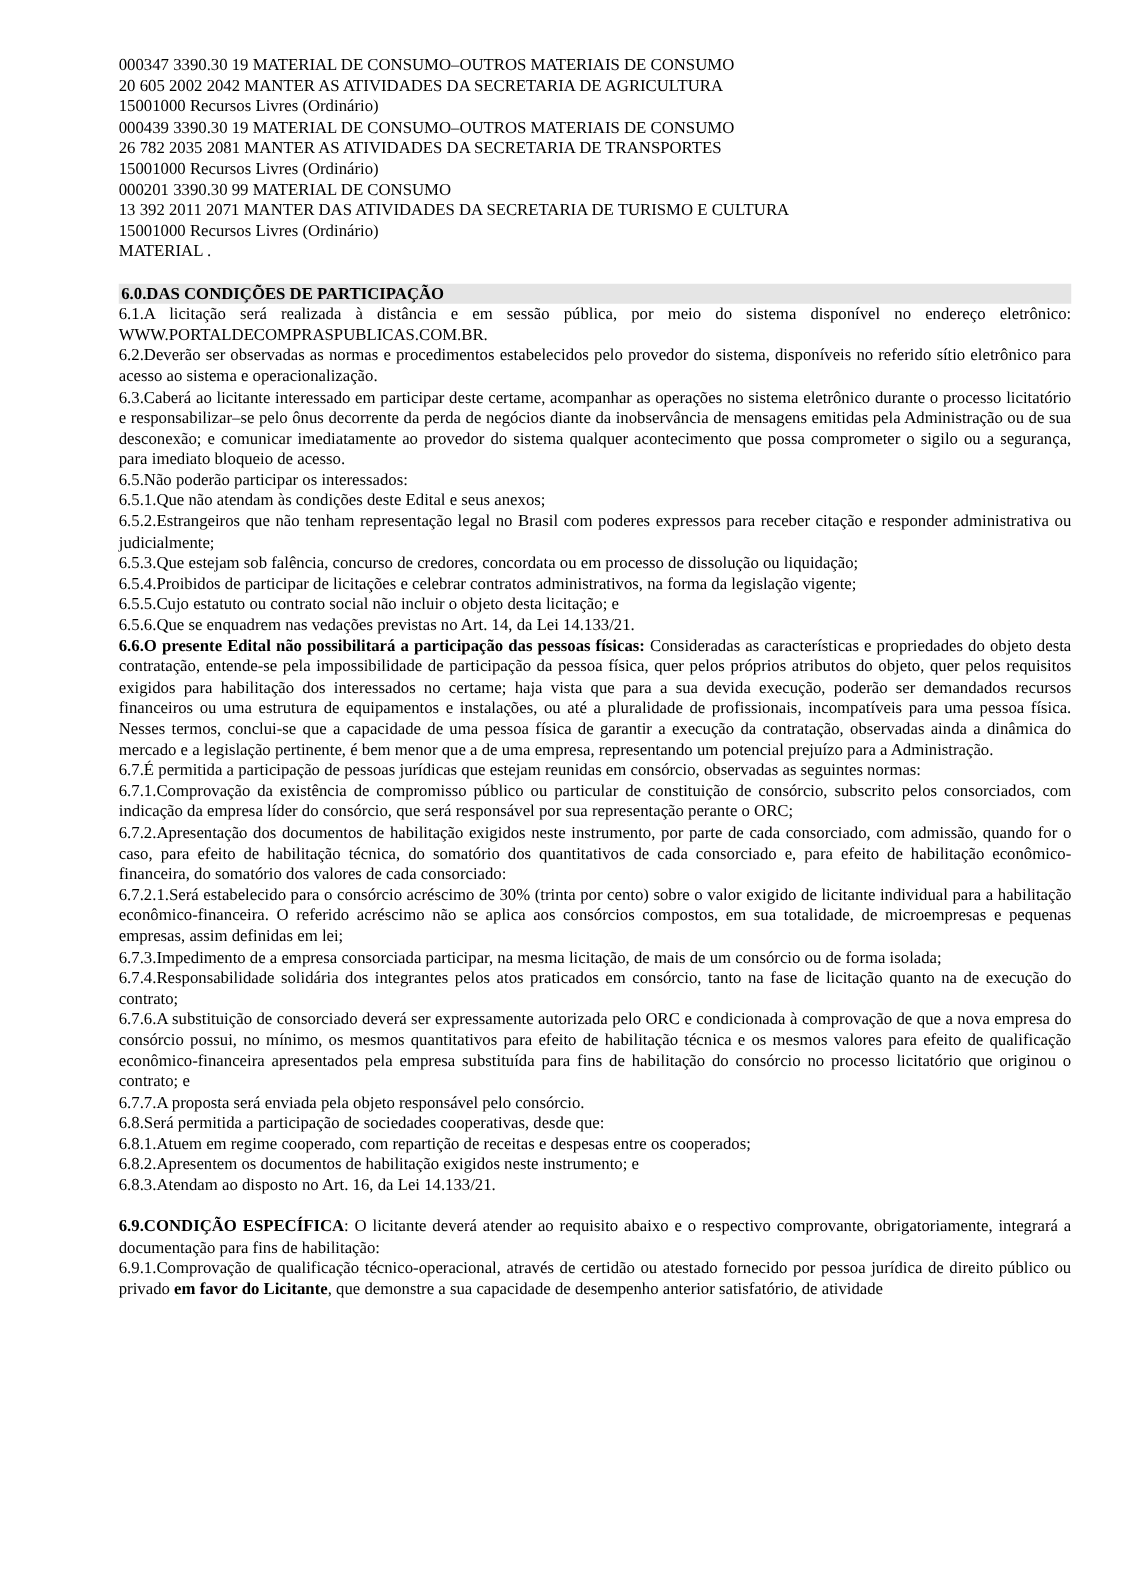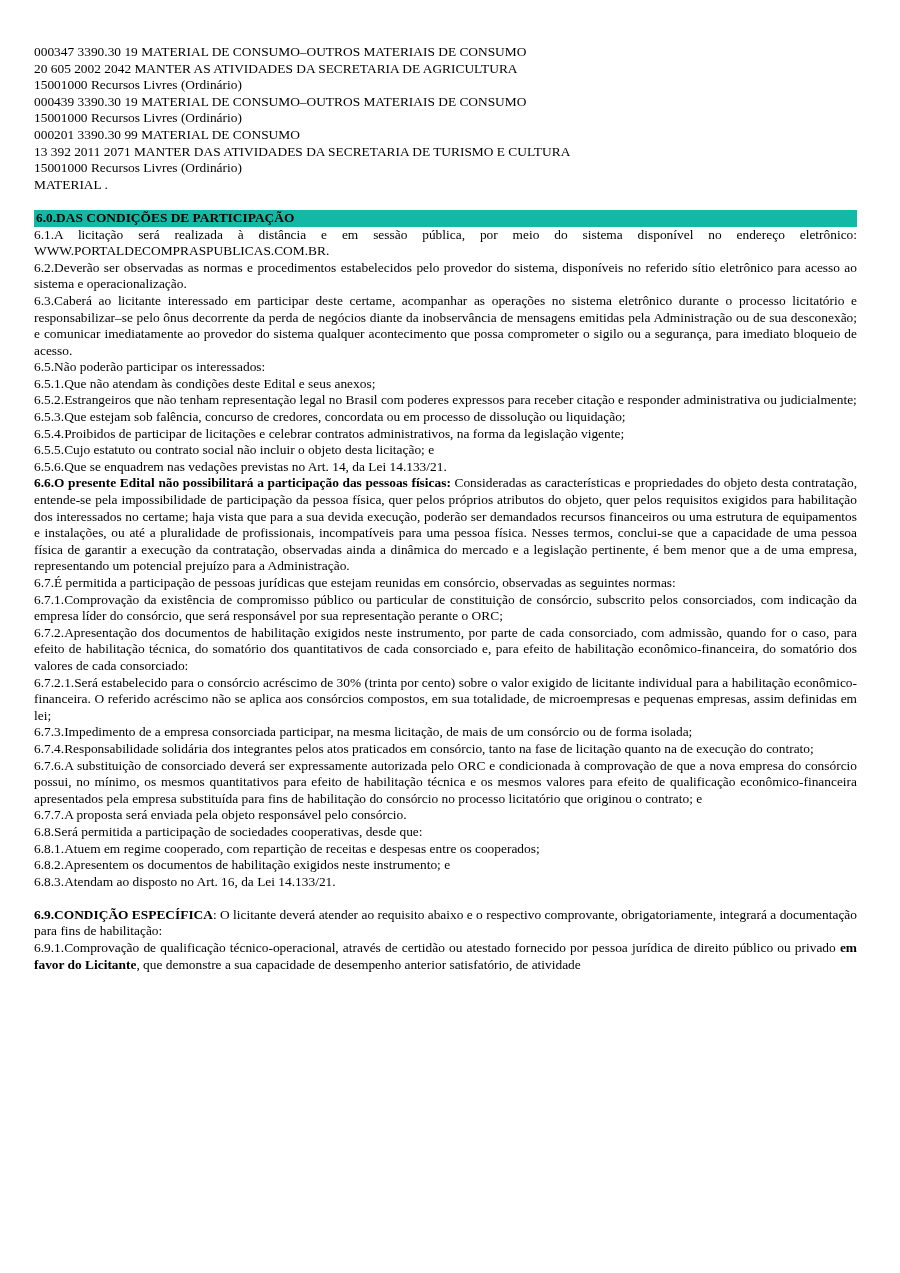--- a/index.html
+++ b/index.html
@@ -5,21 +5,21 @@
   html, body { margin: 0; padding: 0; }
   body {
     width: 900px; height: 1273px;
     background: #ffffff;
     color: #000000;
     font-family: "Liberation Serif", serif;
   }
   .page {
     box-sizing: border-box;
     width: 900px; height: 1273px;
-    padding: 44px 43px 20px 34px;
+    padding: 44px 43px 20px 95px;
     overflow: hidden;
     background: #ffffff;
   }
   .doc {
     font-size: 13.4px;
     line-height: 16.6px;
   }
   .line { text-align: left; white-space: normal; }
   .para { text-align: justify; }
   .heading {
@@ -32,27 +32,28 @@
 </style>
 </head>
 <body>
 
 <div class="page">
   <div class="doc">
       <div class="line"><span>000347 3390.30 19 MATERIAL DE CONSUMO–OUTROS MATERIAIS DE CONSUMO</span></div>
       <div class="line"><span>20 605 2002 2042 MANTER AS ATIVIDADES DA SECRETARIA DE AGRICULTURA</span></div>
       <div class="line"><span>15001000 Recursos Livres (Ordinário)</span></div>
       <div class="line"><span>000439 3390.30 19 MATERIAL DE CONSUMO–OUTROS MATERIAIS DE CONSUMO</span></div>
+      <div class="line"><span>26 782 2035 2081 MANTER AS ATIVIDADES DA SECRETARIA DE TRANSPORTES</span></div>
       <div class="line"><span>15001000 Recursos Livres (Ordinário)</span></div>
       <div class="line"><span>000201 3390.30 99 MATERIAL DE CONSUMO</span></div>
       <div class="line"><span>13 392 2011 2071 MANTER DAS ATIVIDADES DA SECRETARIA DE TURISMO E CULTURA</span></div>
       <div class="line"><span>15001000 Recursos Livres (Ordinário)</span></div>
       <div class="line"><span>MATERIAL .</span></div>
       <div class="spacer"></div>
-      <div class="heading" style="background: #14b8a6;"><span class="bold">6.0.DAS CONDIÇÕES DE PARTICIPAÇÃO</span></div>
+      <div class="heading" style="background: #e5e5e5;"><span class="bold">6.0.DAS CONDIÇÕES DE PARTICIPAÇÃO</span></div>
       <div class="para"><span>6.1.A licitação será realizada à distância e em sessão pública, por meio do sistema disponível no endereço eletrônico: WWW.PORTALDECOMPRASPUBLICAS.COM.BR.</span></div>
       <div class="para"><span>6.2.Deverão ser observadas as normas e procedimentos estabelecidos pelo provedor do sistema, disponíveis no referido sítio eletrônico para acesso ao sistema e operacionalização.</span></div>
       <div class="para"><span>6.3.Caberá ao licitante interessado em participar deste certame, acompanhar as operações no sistema eletrônico durante o processo licitatório e responsabilizar–se pelo ônus decorrente da perda de negócios diante da inobservância de mensagens emitidas pela Administração ou de sua desconexão; e comunicar imediatamente ao provedor do sistema qualquer acontecimento que possa comprometer o sigilo ou a segurança, para imediato bloqueio de acesso.</span></div>
       <div class="para"><span>6.5.Não poderão participar os interessados:</span></div>
       <div class="para"><span>6.5.1.Que não atendam às condições deste Edital e seus anexos;</span></div>
       <div class="para"><span>6.5.2.Estrangeiros que não tenham representação legal no Brasil com poderes expressos para receber citação e responder administrativa ou judicialmente;</span></div>
       <div class="para"><span>6.5.3.Que estejam sob falência, concurso de credores, concordata ou em processo de dissolução ou liquidação;</span></div>
       <div class="para"><span>6.5.4.Proibidos de participar de licitações e celebrar contratos administrativos, na forma da legislação vigente;</span></div>
       <div class="para"><span>6.5.5.Cujo estatuto ou contrato social não incluir o objeto desta licitação; e</span></div>
       <div class="para"><span>6.5.6.Que se enquadrem nas vedações previstas no Art. 14, da Lei 14.133/21.</span></div>

